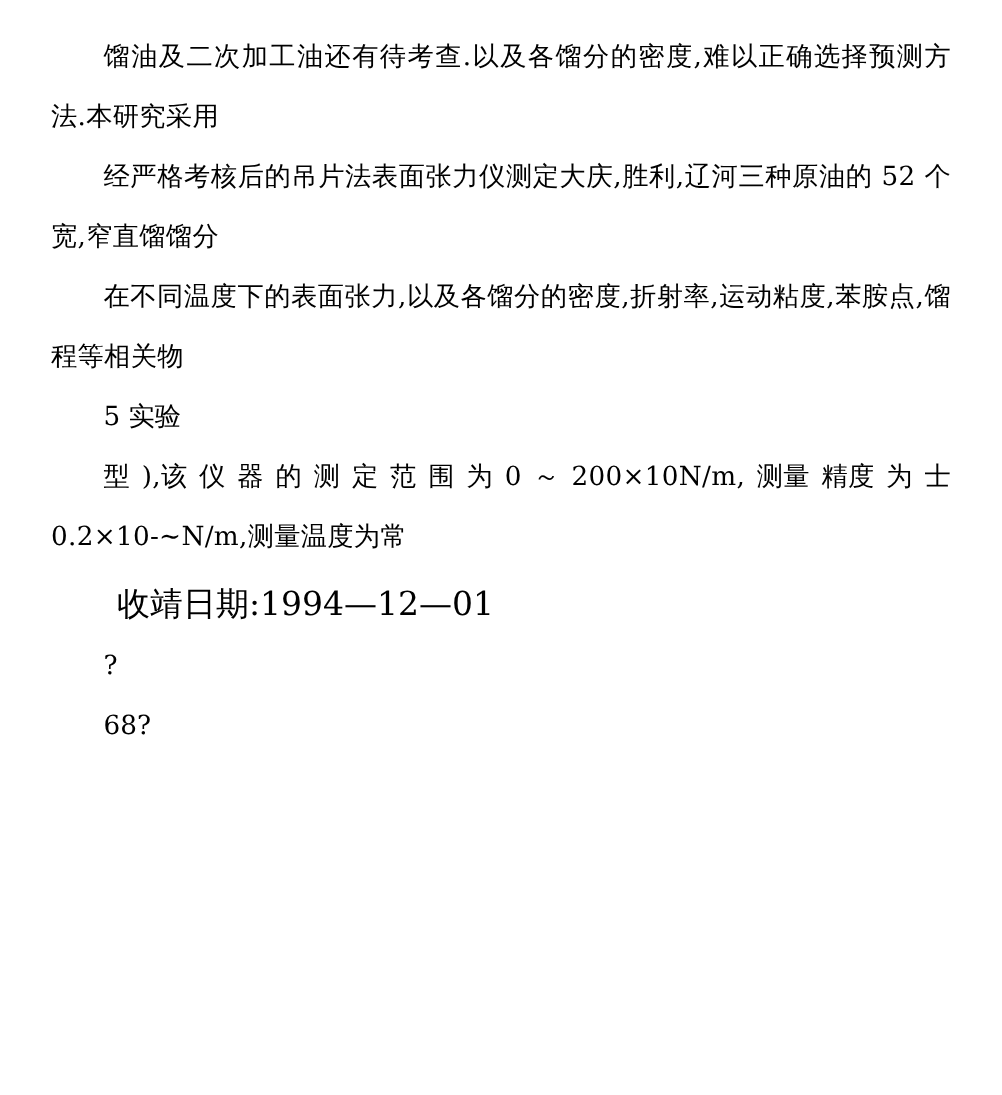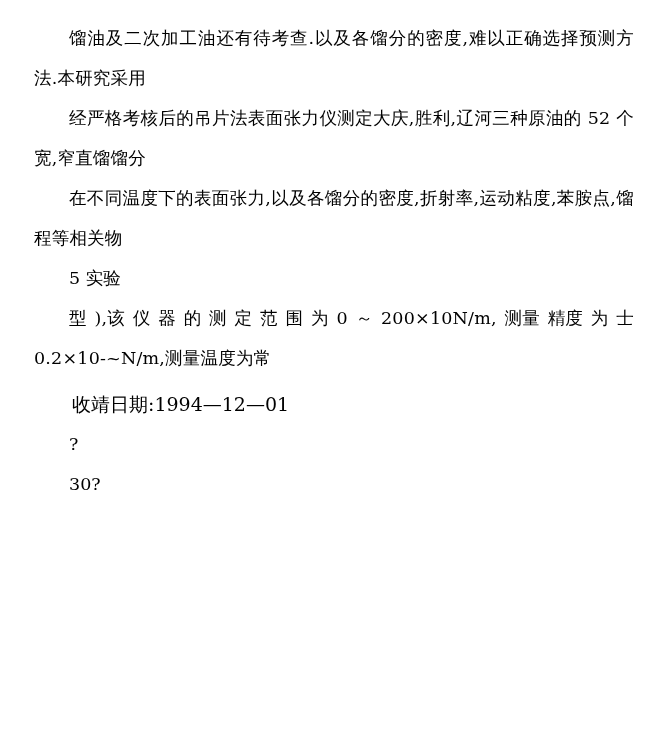--- a/index.html
+++ b/index.html
@@ -32,21 +32,21 @@
   .indent {
     text-indent: 2em;
   }
   .heading {
     font-size: 17.5px;
     line-height: 40px;
     margin: 0;
     text-indent: 2em;
   }
   .small-line {
-    font-size: 19px;
+    font-size: 22px;
     line-height: 40px;
     margin: 0;
     text-indent: 2em;
   }
   .wide-spaced {
     
     word-spacing: 2px;
   }
   .footer-block {
     margin-top: 6px;
@@ -71,16 +71,16 @@
 
 
   <p class="heading">5 实验</p>
 
 
   <p class="para indent wide-spaced">型 ),该 仪 器 的 测 定 范 围 为 0 ～ 200×10N/m, 测量 精度 为 士 0.2×10-~N/m,测量温度为常</p>
 
   <div class="footer-block">
     <p class="small-line">收靖日期:1994—12—01</p>
     <p class="mark">?</p>
-    <p class="mark">30?</p>
+    <p class="mark">68?</p>
   </div>
 
 </div>
 
 </body></html>

